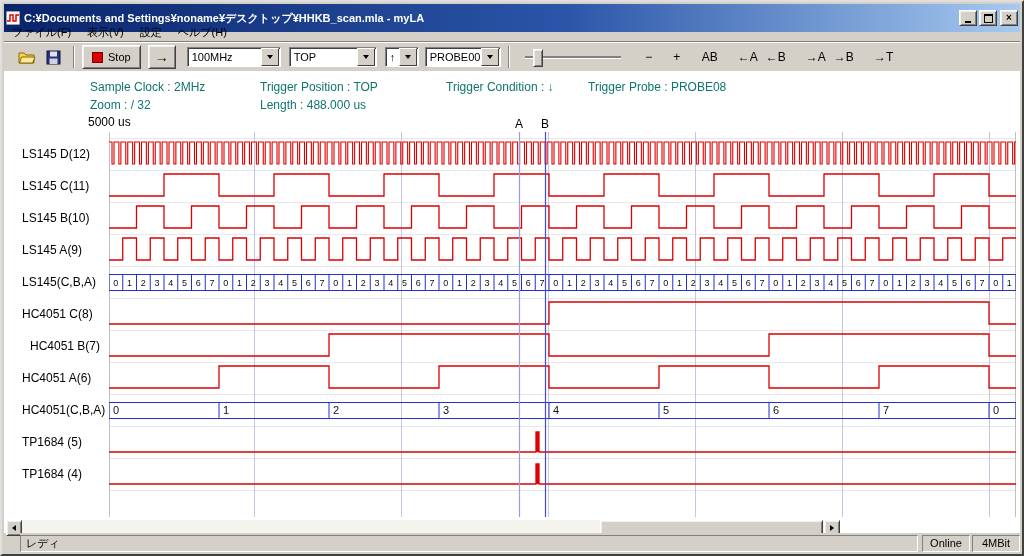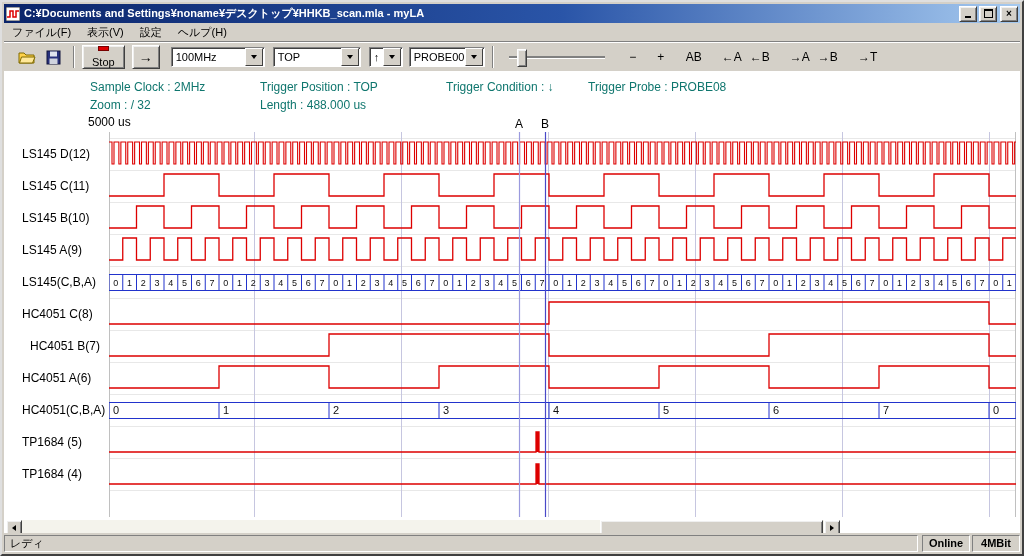--- a/index.html
+++ b/index.html
@@ -1,38 +1,38 @@
 <!DOCTYPE html>
 <html><head>
 <meta charset="utf-8">
 <style>
   html,body{margin:0;padding:0;background:#008080;font-family:"Liberation Sans",sans-serif;}
   #win{position:relative;width:1024px;height:556px;background:#d4d0c8;box-sizing:border-box;
        border:2px solid;border-color:#dfdfdf #404040 #404040 #dfdfdf;overflow:hidden;}
   
-  .titlebar{position:absolute;left:2px;top:2px;right:2px;height:19px;
+  .titlebar{position:absolute;left:2px;top:2px;right:2px;height:28px;
     background:linear-gradient(to right,#0a246a,#2a55a8 55%,#a6caf0);display:flex;align-items:center;padding:0 2px;}
   .title-text{color:#fff;font-size:11px;font-weight:bold;flex:1;margin-left:4px;white-space:nowrap;overflow:hidden;}
   .tbtn{width:16px;height:14px;background:#d4d0c8;border:1px solid;border-color:#fff #404040 #404040 #fff;
     box-shadow:inset 1px 1px 0 #efefef, inset -1px -1px 0 #808080;margin-left:2px;
     display:flex;align-items:center;justify-content:center;}
   .glyph-min{width:6px;height:2px;background:#000;margin-top:7px;}
   .glyph-max{width:7px;height:6px;border:1px solid #000;border-top-width:2px;}
   .glyph-x{font-size:10px;font-weight:bold;line-height:1;color:#000;}
   
   .menubar{position:absolute;left:2px;top:20px;right:2px;height:20px;display:flex;align-items:center;font-size:11px;color:#000;}
   .menu-item{padding:2px 8px;}
   
   .toolbar{position:absolute;left:2px;top:39px;right:2px;height:30px;display:flex;align-items:center;
     border-top:1px solid #808080;box-shadow:inset 0 1px 0 #fff;padding-left:10px;}
   .tool-btn{width:26px;height:22px;display:flex;align-items:center;justify-content:center;}
   .tb-sep{width:0;height:22px;border-left:1px solid #808080;border-right:1px solid #fff;margin:0 7px;}
   .raised{background:#d4d0c8;border:1px solid;border-color:#fff #404040 #404040 #fff;
     box-shadow:inset 1px 1px 0 #efefef, inset -1px -1px 0 #808080;}
-  .stop-btn{height:22px;padding:0 9px;display:flex;align-items:center;gap:5px;font-size:11px;color:#000;flex-direction:column;}
+  .stop-btn{height:22px;padding:0 9px;display:flex;align-items:center;gap:5px;font-size:11px;color:#000;}
   .stop-square{width:9px;height:9px;background:#dd0000;border:1px solid #700;}
   .run-btn{width:26px;height:22px;display:flex;align-items:center;justify-content:center;
     font-size:14px;font-weight:bold;margin-left:7px;color:#000;}
   .combo{height:20px;background:#fff;border:1px solid;border-color:#808080 #fff #fff #808080;
     box-shadow:inset 1px 1px 0 #404040;display:flex;align-items:center;font-size:11px;color:#000;box-sizing:border-box;}
   .combo-text{padding-left:4px;white-space:nowrap;overflow:hidden;flex:1;}
   .combo-arrow{width:16px;height:16px;margin:1px;margin-left:auto;background:#d4d0c8;border:1px solid;
     border-color:#fff #404040 #404040 #fff;display:flex;align-items:center;justify-content:center;flex:none;}
   .tri-down{width:0;height:0;border-left:3.5px solid transparent;border-right:3.5px solid transparent;border-top:4px solid #000;}
   .tri-left{width:0;height:0;border-top:3.5px solid transparent;border-bottom:3.5px solid transparent;border-right:4px solid #000;}
@@ -48,25 +48,25 @@
   .time-label{position:absolute;left:86px;top:113px;font-size:12px;color:#000;}
   .cursor-label{position:absolute;top:115px;transform:translateX(-50%);font-size:12px;color:#000;}
   #ch-labels{position:absolute;left:8px;top:130px;width:98px;height:390px;}
   .ch-label{position:absolute;left:12px;height:32px;line-height:32px;font-size:12px;color:#000;white-space:nowrap;}
   #wave-svg{position:absolute;left:107px;top:130px;}
   
   .hscroll{position:absolute;left:4px;top:518px;width:834px;height:16px;background:#f4f3ec;}
   .sb-btn{position:absolute;top:0;width:16px;height:16px;display:flex;align-items:center;justify-content:center;box-sizing:border-box;}
   .sb-thumb{position:absolute;top:0;height:16px;box-sizing:border-box;}
   
-  .statusbar{position:absolute;left:2px;right:2px;bottom:2px;height:18px;display:flex;align-items:center;background:#d4d0c8;padding-top:1px;}
+  .statusbar{position:absolute;left:18px;right:2px;bottom:2px;height:18px;display:flex;align-items:center;background:#d4d0c8;padding-top:1px;}
   .status-panel{border:1px solid;border-color:#808080 #fff #fff #808080;font-size:11px;color:#000;
     padding:1px 5px;height:13px;line-height:13px;box-sizing:content-box;}
   .status-main{flex:1;margin-right:2px;}
-  .status-small{width:36px;text-align:center;margin-left:2px;font-weight:bold;}
+  .status-small{width:36px;text-align:center;margin-left:2px;}
 </style>
 </head>
 <body>
 
 <div id="win">
 
   <div class="titlebar">
     <svg width="14" height="14">
       <rect x="0" y="0" width="14" height="14" fill="#fff" stroke="#404040"></rect>
       <polyline points="1,10 4,10 4,4 7,4 7,10 10,10 10,4 13,4" fill="none" stroke="#dd0000" stroke-width="1.5"></polyline>

